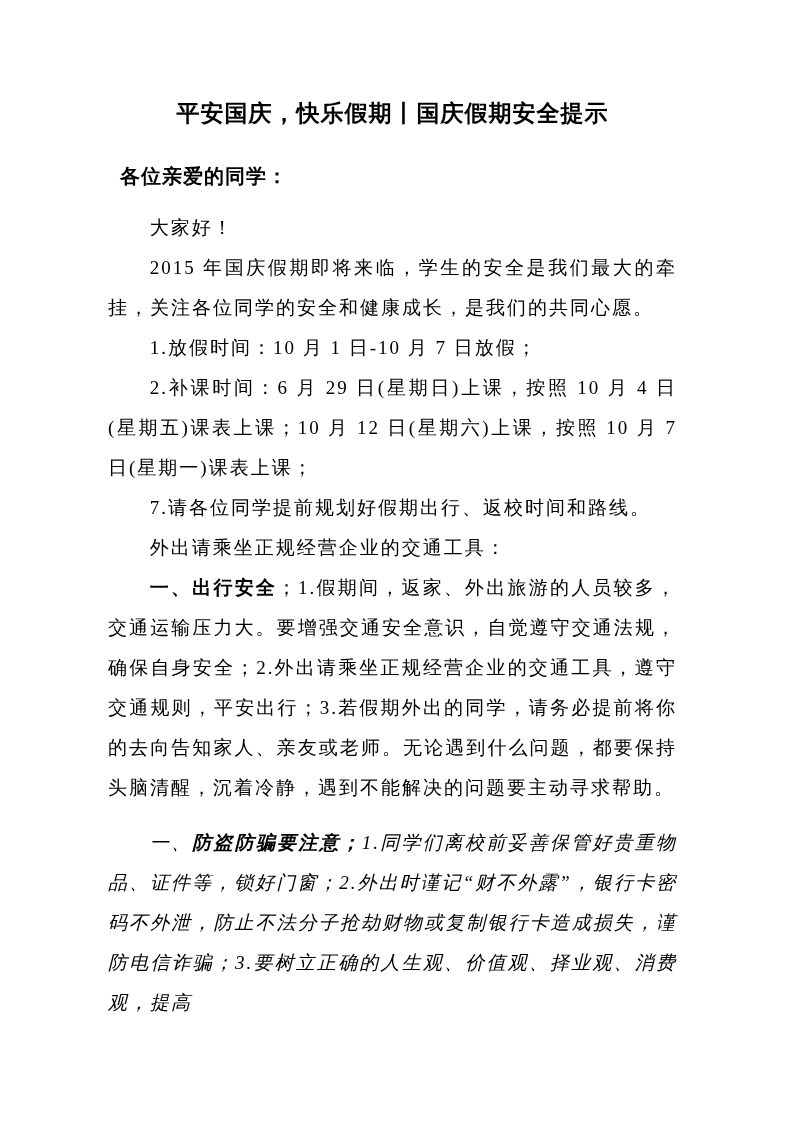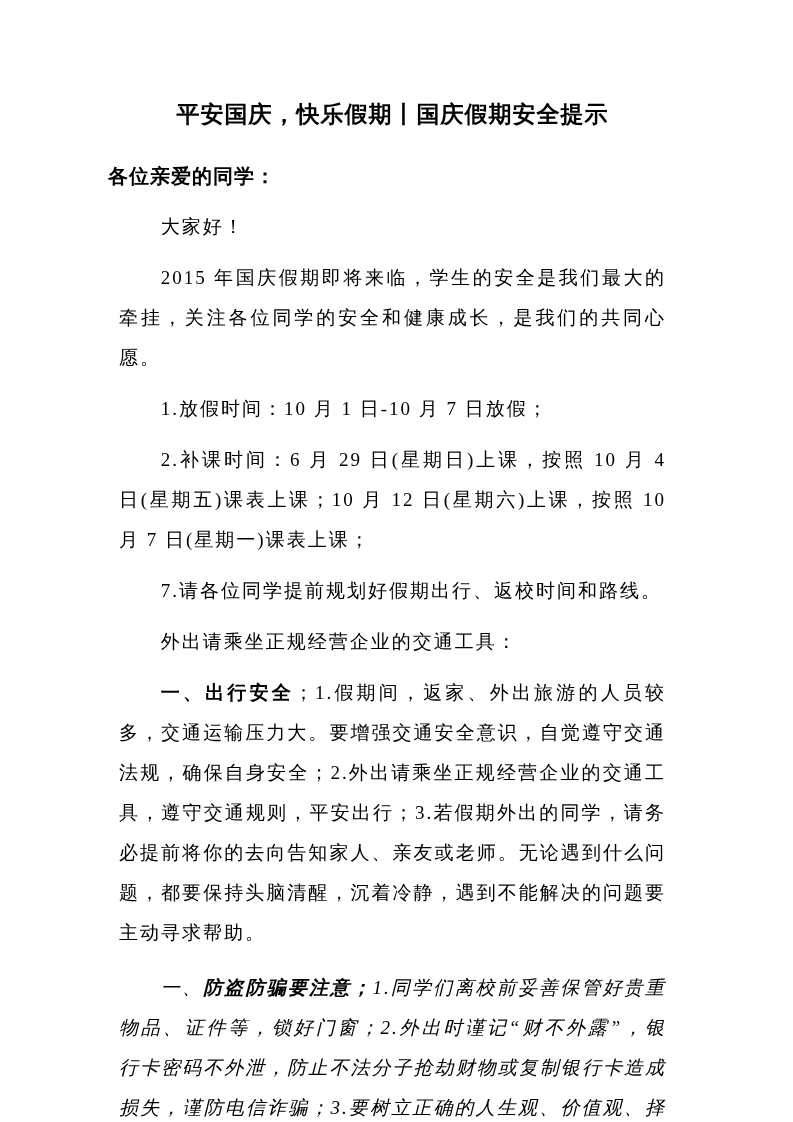--- a/index.html
+++ b/index.html
@@ -13,38 +13,38 @@
     height: 1122px;
     background: #ffffff;
     color: #000000;
     box-sizing: border-box;
     padding: 96px 116px 60px 108px;
     overflow: hidden;
     font-family: "Liberation Serif", "DejaVu Serif", serif;
   }
   .title {
     margin: 0 0 24px 0;
-    font-family: Liberation Sans, sans-serif;
+    font-family: Liberation Serif, serif;
     font-weight: 700;
     font-size: 23px;
     line-height: 36px;
     text-align: center;
     letter-spacing: 1px;
     white-space: nowrap;
   }
   .salutation {
-    margin: 0;
+    margin: 12px;
     font-family: "Liberation Sans", "DejaVu Sans", sans-serif;
     font-weight: 700;
     font-size: 20px;
     line-height: 40px;
     letter-spacing: 1px;
   }
   .para {
-    margin: 11px;
+    margin: 0;
     font-size: 19px;
     line-height: 40px;
     letter-spacing: 2px;
     text-align: justify;
     text-indent: 2.2em;
   }
   .para .bold {
     font-family: "Liberation Sans", "DejaVu Sans", sans-serif;
     font-weight: 700;
   }

